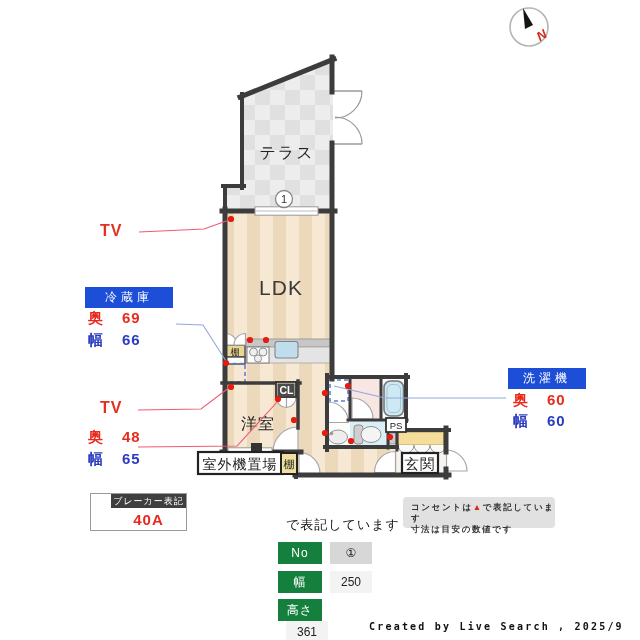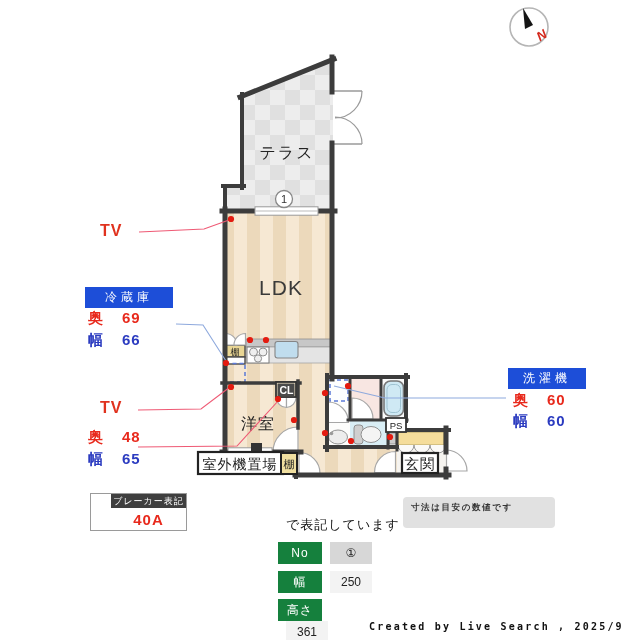--- a/index.html
+++ b/index.html
@@ -246,16 +246,17 @@
 <div class="crow" style="left:278px;top:571px;">
   <div class="ccell-l">幅</div>
   <div class="ccell-v">250</div>
 </div>
 <div class="crow" style="left:278px;top:599px;flex-direction:column;">
   <div class="ccell-l">高さ</div>
   <div class="ccell-v">361</div>
 </div>
 
 <div class="abs note" style="left:403px;top:497px;">
+  <div><span>コンセントは</span><span class="marker">▲</span><span>で表記しています</span></div>
   <div>寸法は目安の数値です</div>
 </div>
 
 <div class="abs credit" style="left:369px;top:621px;">Created by Live Search , 2025/9</div>
 
 </body></html>

